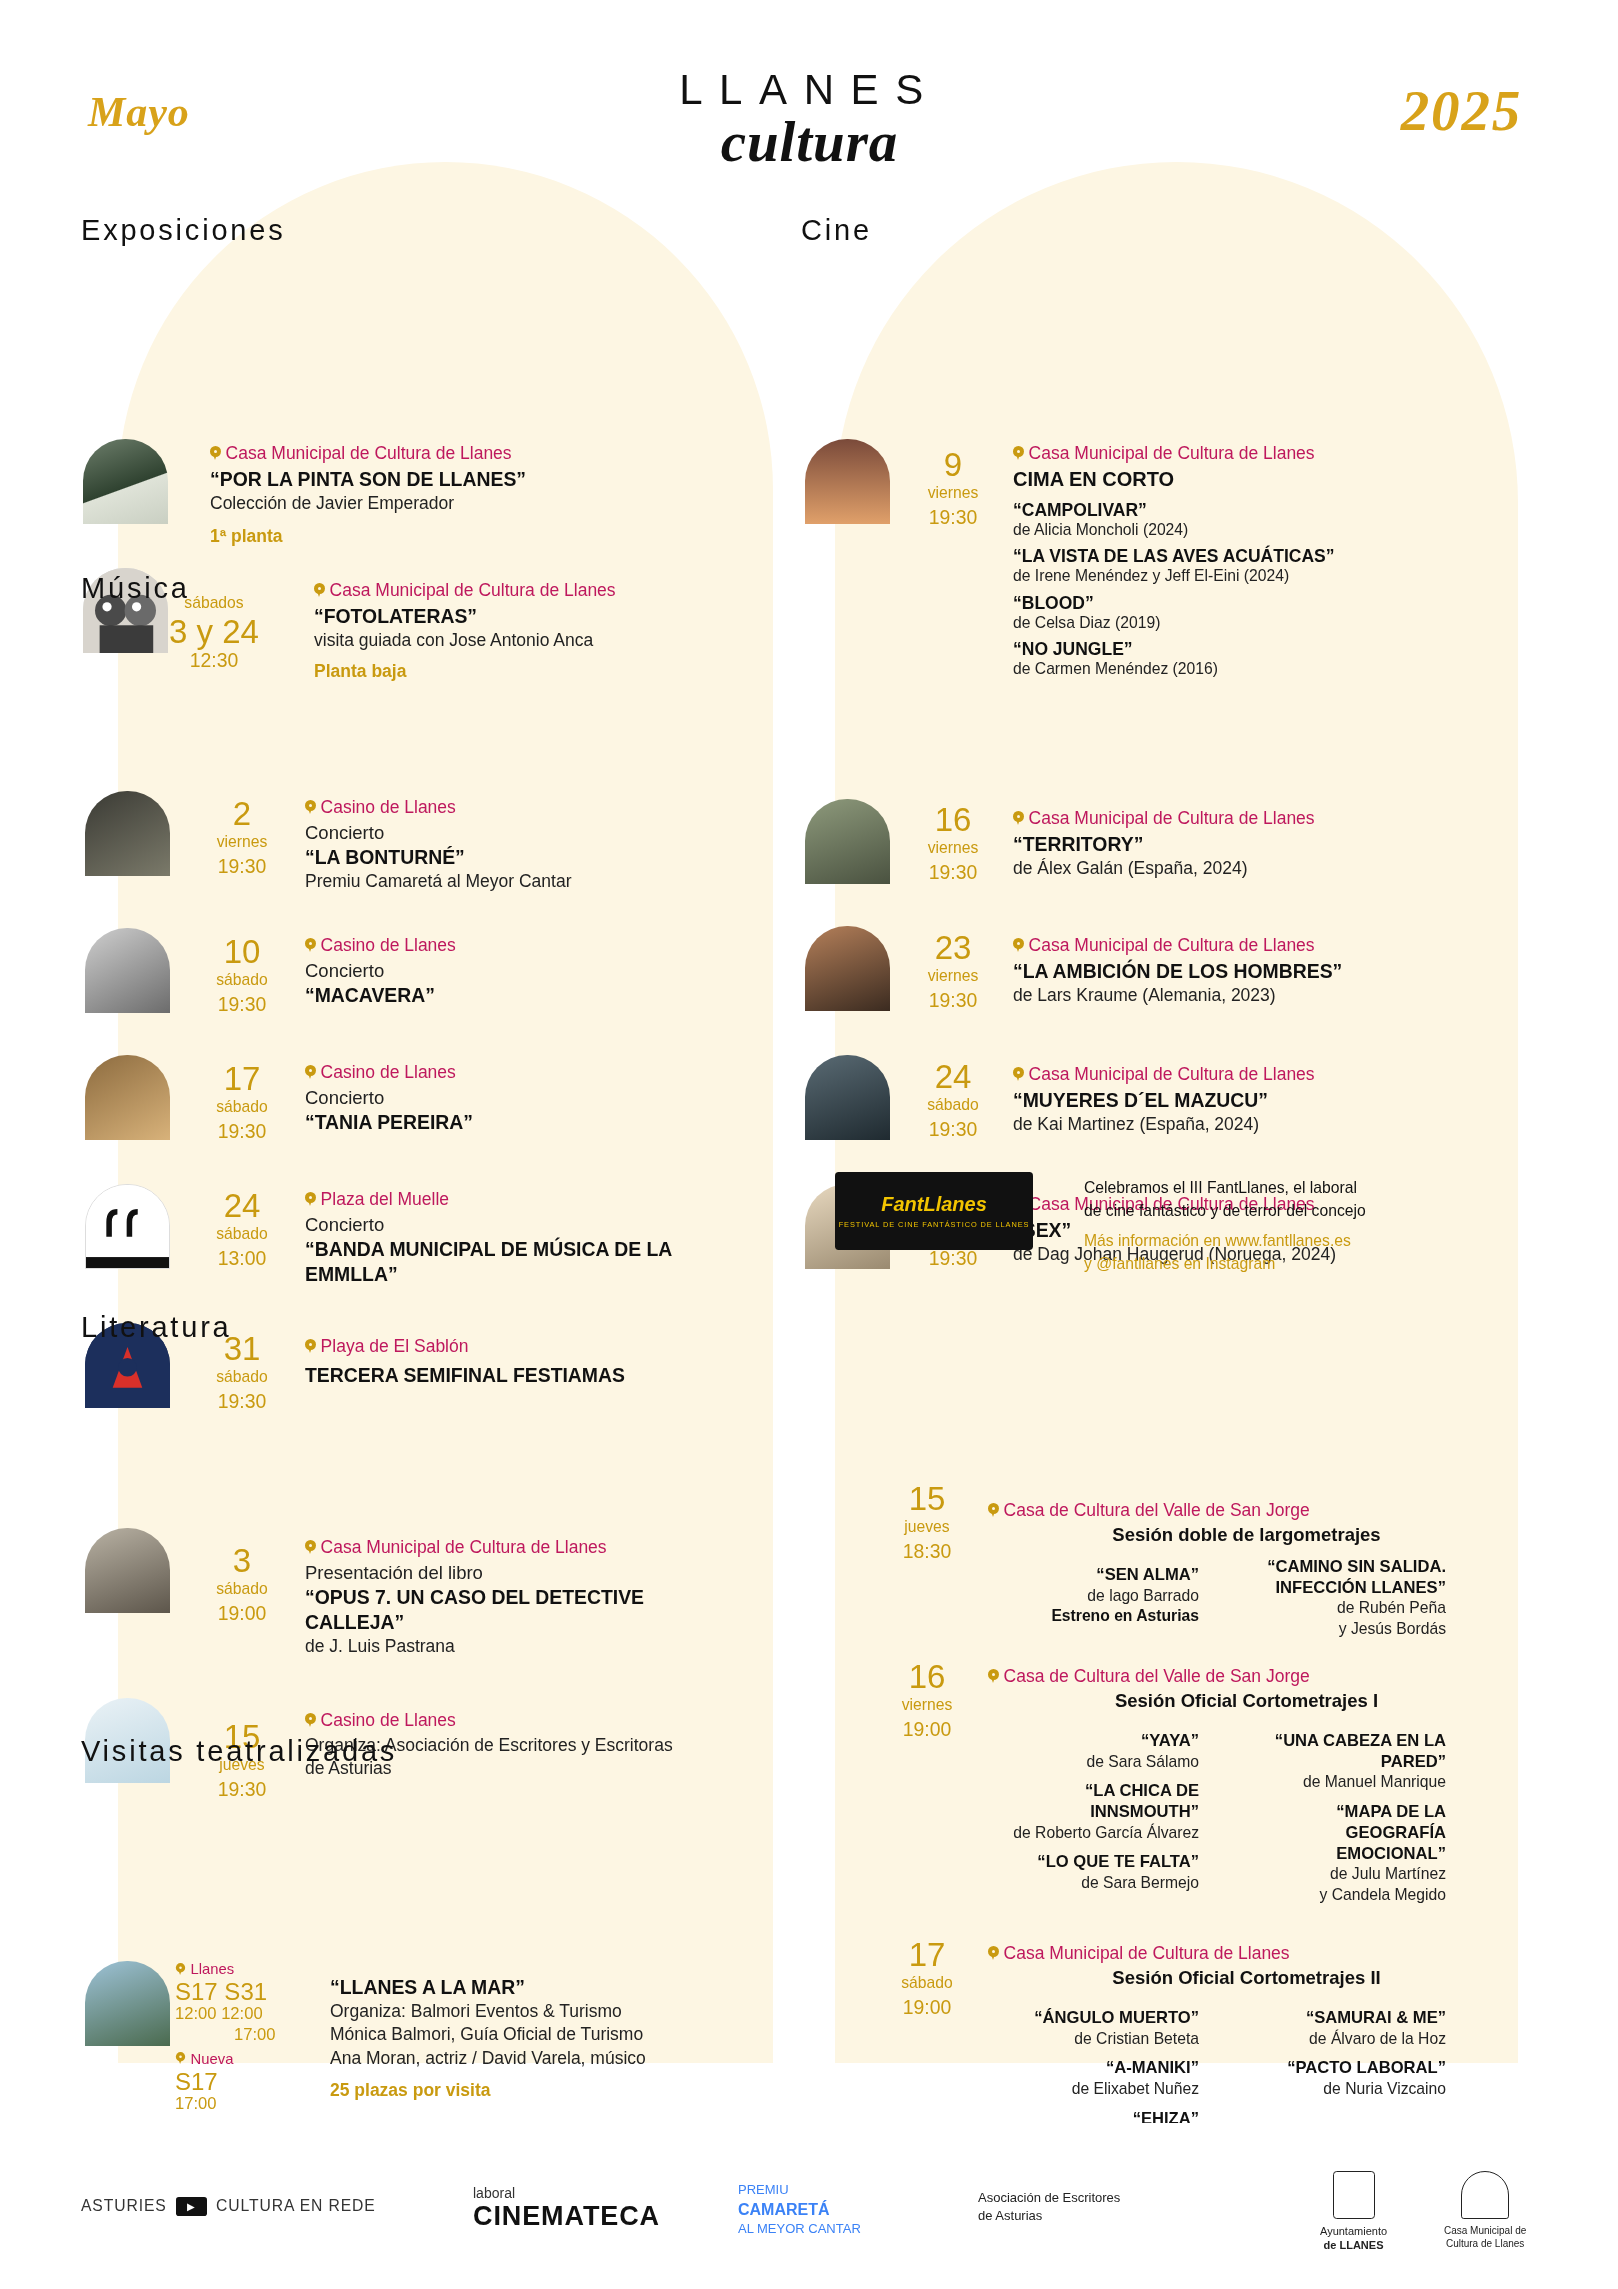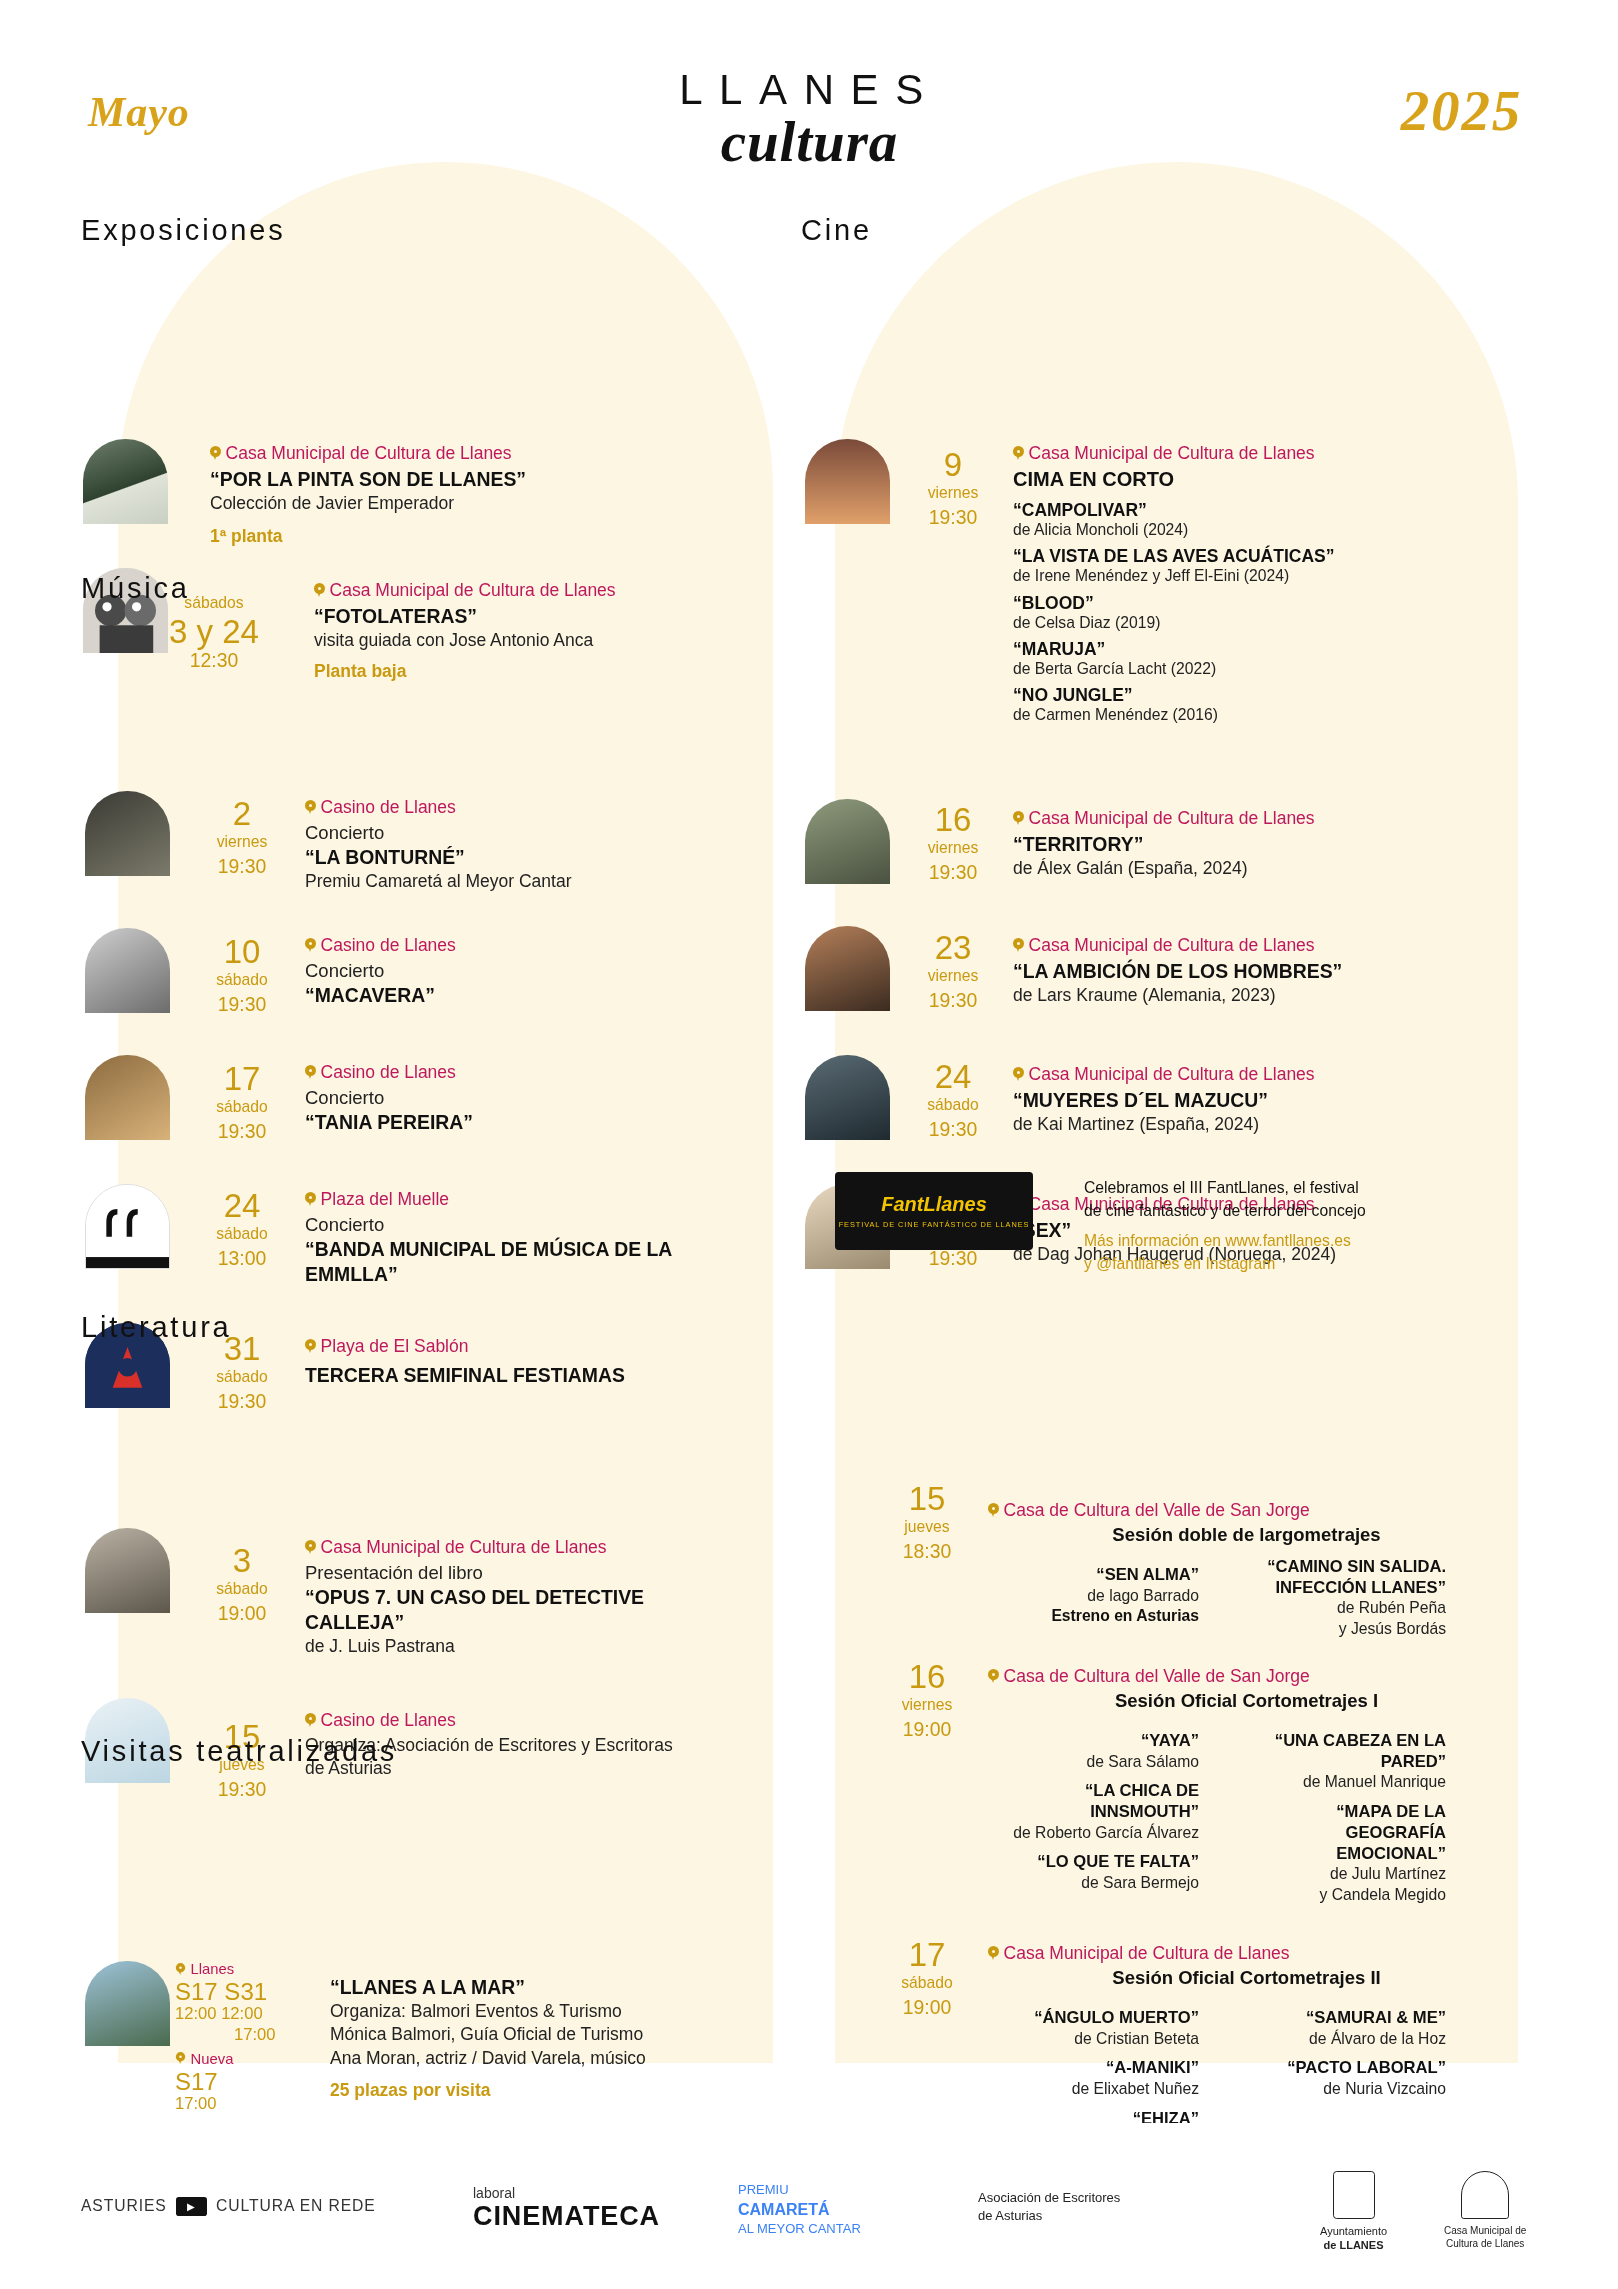--- a/index.html
+++ b/index.html
@@ -436,24 +436,20 @@
           </div>
       <div>
             <div class="film-t">“LA VISTA DE LAS AVES ACUÁTICAS”</div>
             <div class="film-d">de Irene Menéndez y Jeff El-Eini (2024)</div>
           </div>
       <div>
             <div class="film-t">“BLOOD”</div>
             <div class="film-d">de Celsa Diaz (2019)</div>
           </div>
       <div>
-            <div class="film-t">“MARUJA”</div>
-            <div class="film-d">de Berta García Lacht (2022)</div>
-          </div>
-      <div>
             <div class="film-t">“NO JUNGLE”</div>
             <div class="film-d">de Carmen Menéndez (2016)</div>
           </div>
     </div>
   </div>
 
   <div class="entry">
     <div class="thumb" style="left:805px; top:628px; background:linear-gradient(160deg,#8e9a7c,#4a5240);">
           <i></i>
         </div>
@@ -535,21 +531,21 @@
       <div class="ttl">“SEX”</div>
       <div class="sub">de Dag Johan Haugerud (Noruega, 2024)</div>
     </div>
   </div>
 
   <div class="fant-logo">
     <div class="f1">FantLlanes</div>
     <div class="f2">FESTIVAL DE CINE FANTÁSTICO DE LLANES</div>
   </div>
   <div class="fant-text">
-    <div>Celebramos el III FantLlanes, el festival</div>
+    <div>Celebramos el III FantLlanes, el laboral</div>
     <div>de cine fantástico y de terror del concejo</div>
     <div class="g" style="margin-top:7.4px;">Más información en www.fantllanes.es</div>
     <div class="g">y @fantllanes en Instagram</div>
   </div>
 
   <div class="entry">
     <div class="datecol" style="left:877px; top:1311px;">
       <div class="dnum">15</div>
       <div class="dday">jueves</div>
       <div class="dtime">18:30</div>

